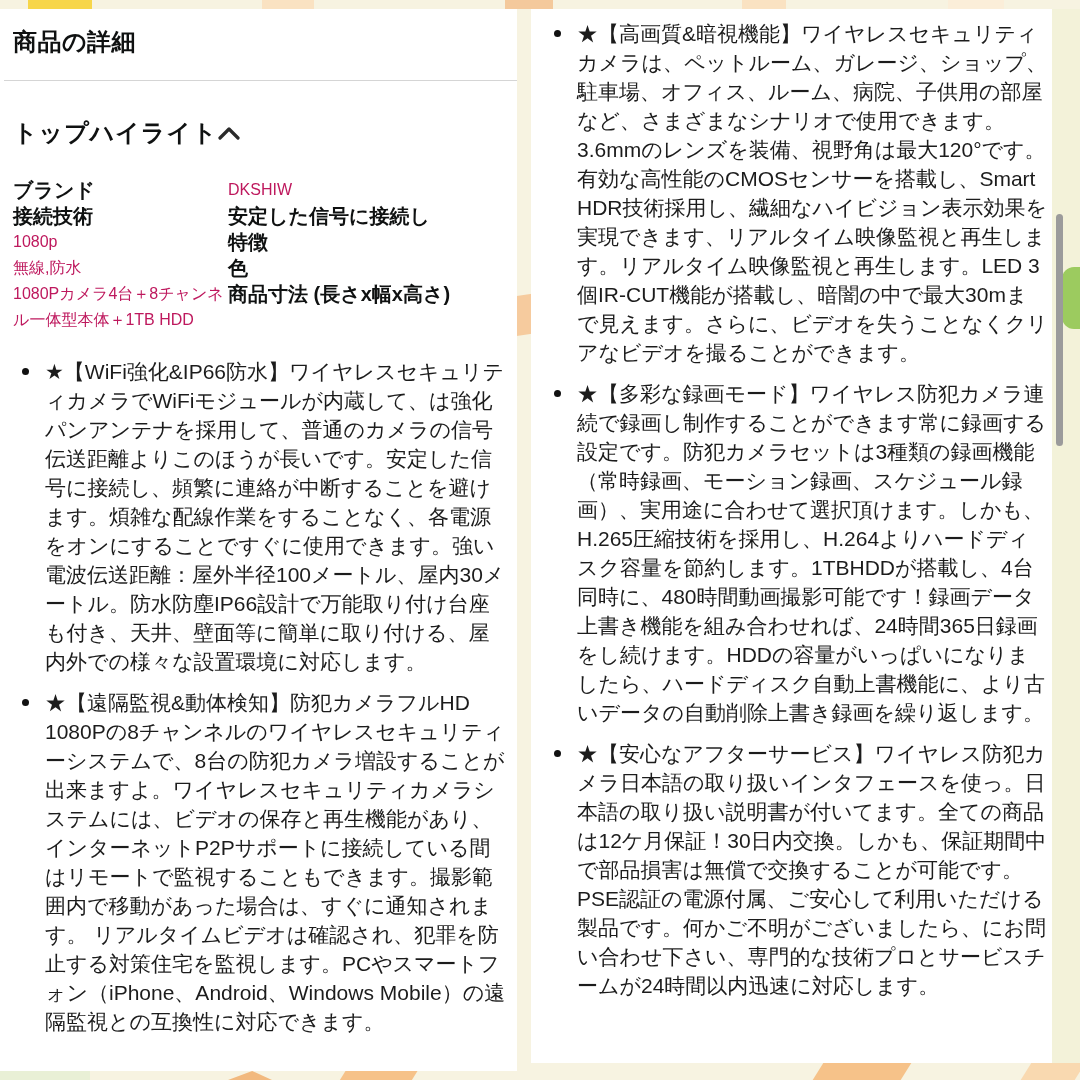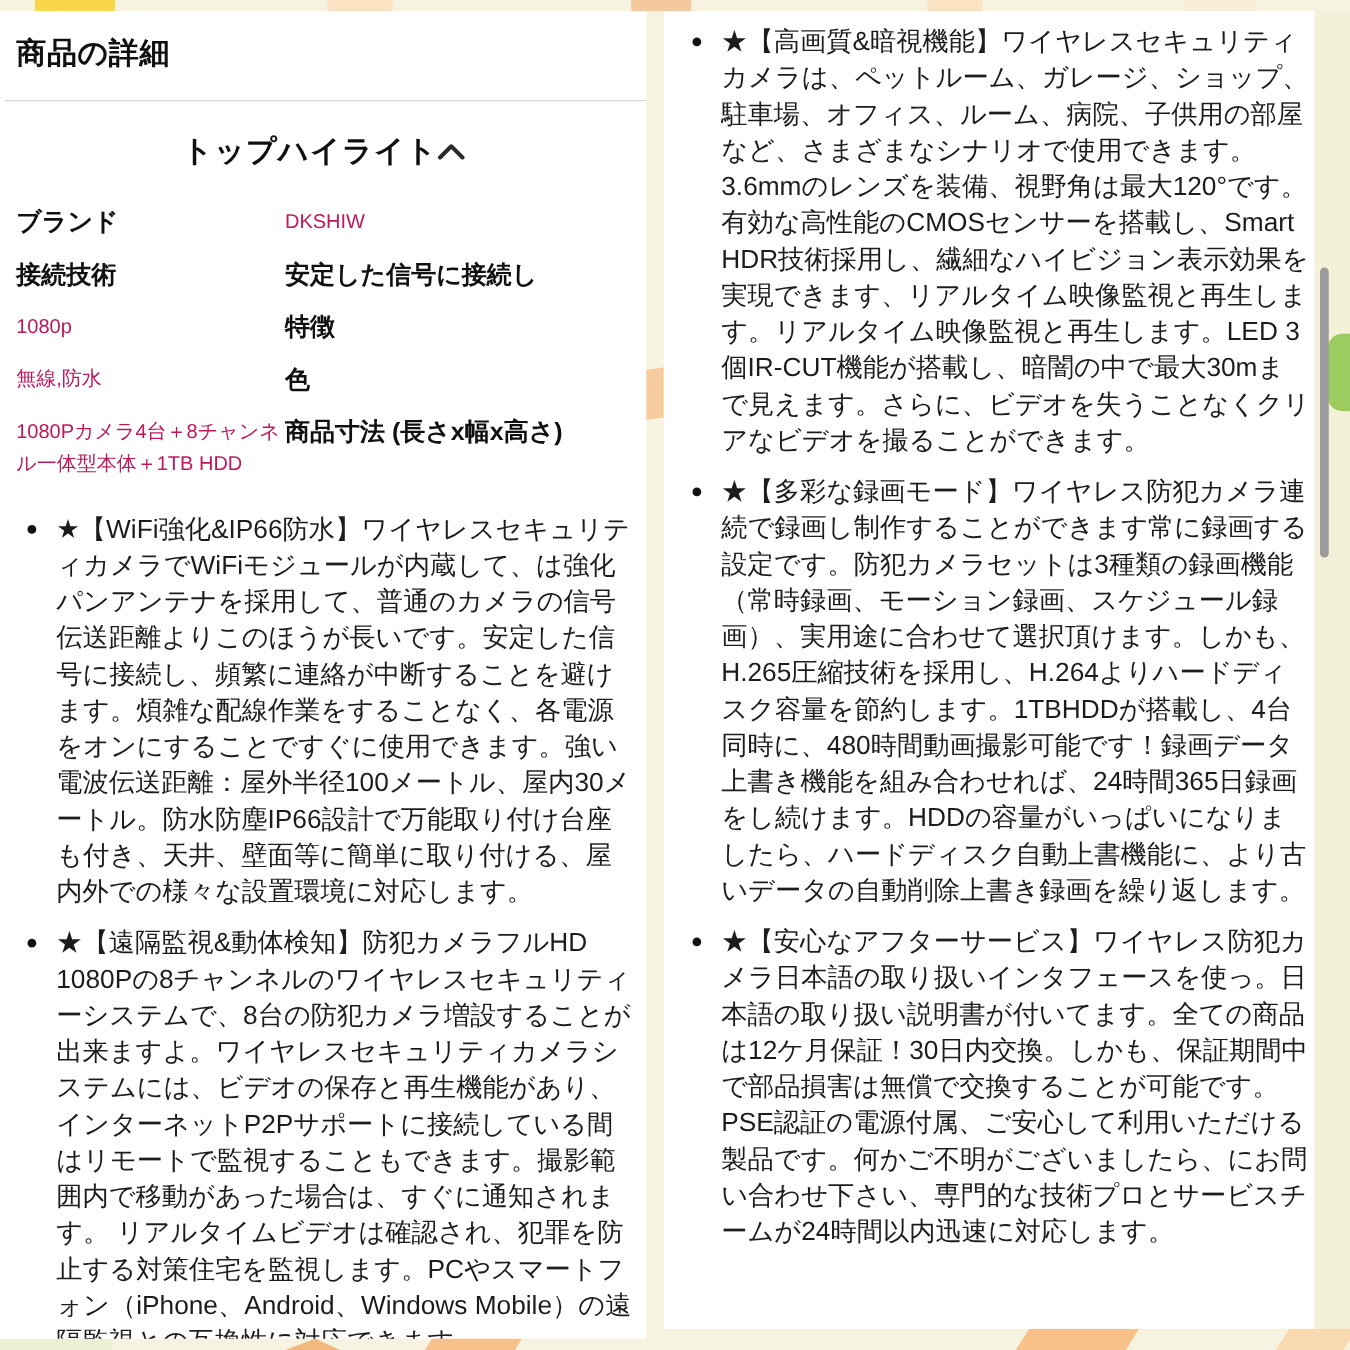--- a/index.html
+++ b/index.html
@@ -26,25 +26,25 @@
   .deco-bot-4 { left:1026px; top:1063px; width:54px; height:17px; background:#f9d9b0; transform:skewX(-32deg); }
   .deco-bot-left { left:0; top:1071px; width:90px; height:9px; background:#e9f0d6; }
 
   .card { position:absolute; background:#ffffff; overflow:hidden; }
   .card-left  { left:0;     top:9px; width:517px; height:1062px; padding:13px 8px 0 13px; }
   .card-right { left:531px; top:9px; width:521px; height:1054px; padding:10px 4px 0 14px; }
 
   .page-title { font-size:24px; font-weight:bold; color:#0f1111; margin-top:4px; letter-spacing:0.5px; }
   .divider { border:none; border-top:1px solid #d5d5d5; margin:22px 0 0 -9px; width:517px; }
 
-  .section-row { display:flex; justify-content:center; align-items:center; margin-top:24px; padding-right:4px; }
+  .section-row { display:flex; justify-content:flex-start; align-items:center; margin-top:36px; padding-right:4px; }
   .section-heading { font-size:24px; font-weight:bold; color:#0f1111; letter-spacing:1px; }
   .chevron { width:22px; height:15px; display:block; }
 
-  .specs { display:grid; grid-template-columns:215px 1fr; row-gap:16px; margin-top:28px; padding-right:2px; }
+  .specs { display:grid; grid-template-columns:215px 1fr; row-gap:0; margin-top:28px; padding-right:2px; }
   .spec-label { font-size:20px; line-height:26px; font-weight:bold; color:#0f1111; }
   .spec-value { font-size:16px; line-height:26px; color:#be185d; }
 
   .bullets { list-style:none; margin-top:24px; }
   .bullets li {
     position:relative; padding-left:32px; margin-bottom:12px;
     font-size:21px; line-height:29px; color:#1c1c1c;
     text-align:left; word-break:break-word;
   }
   .bullets li::before {

